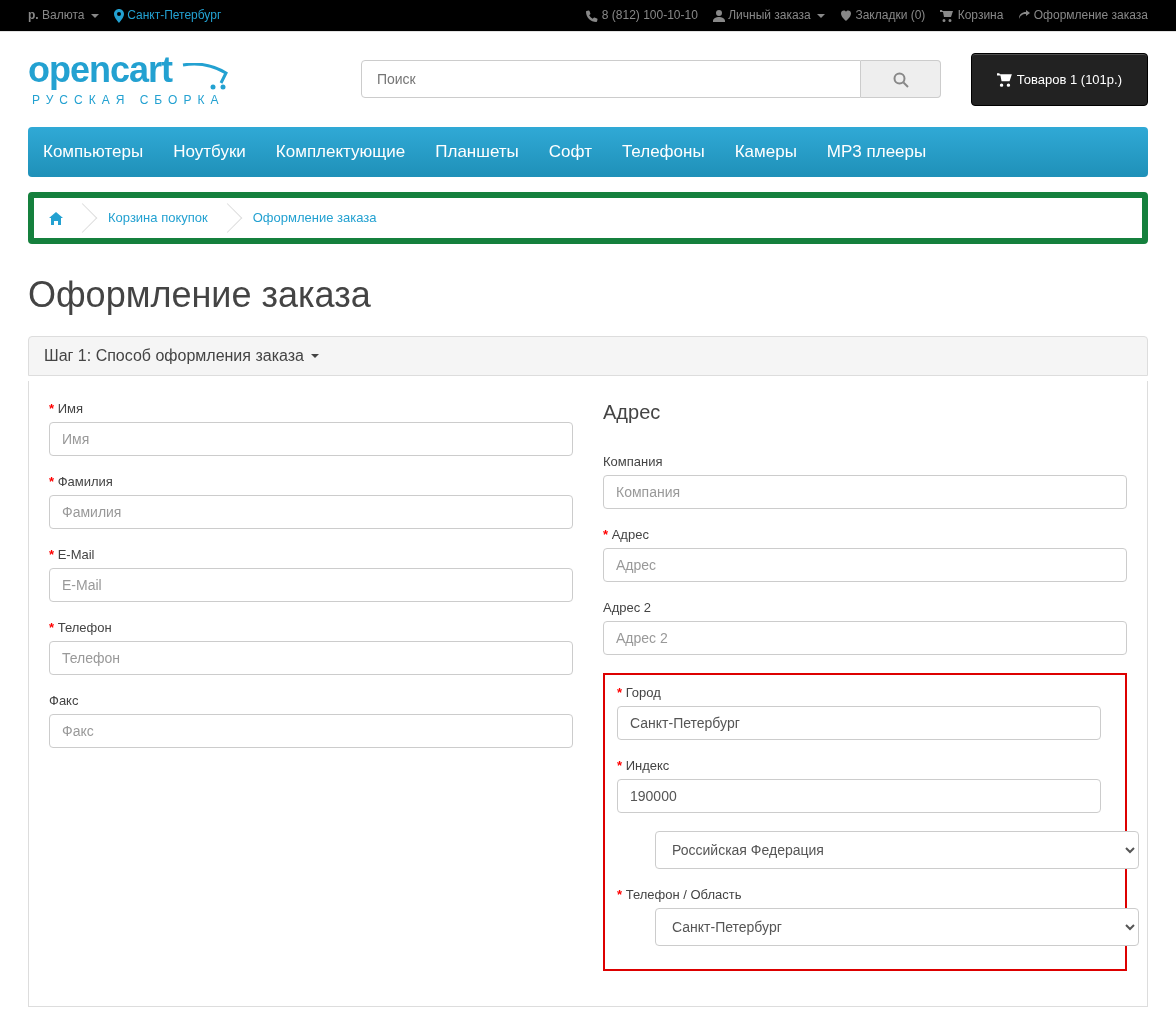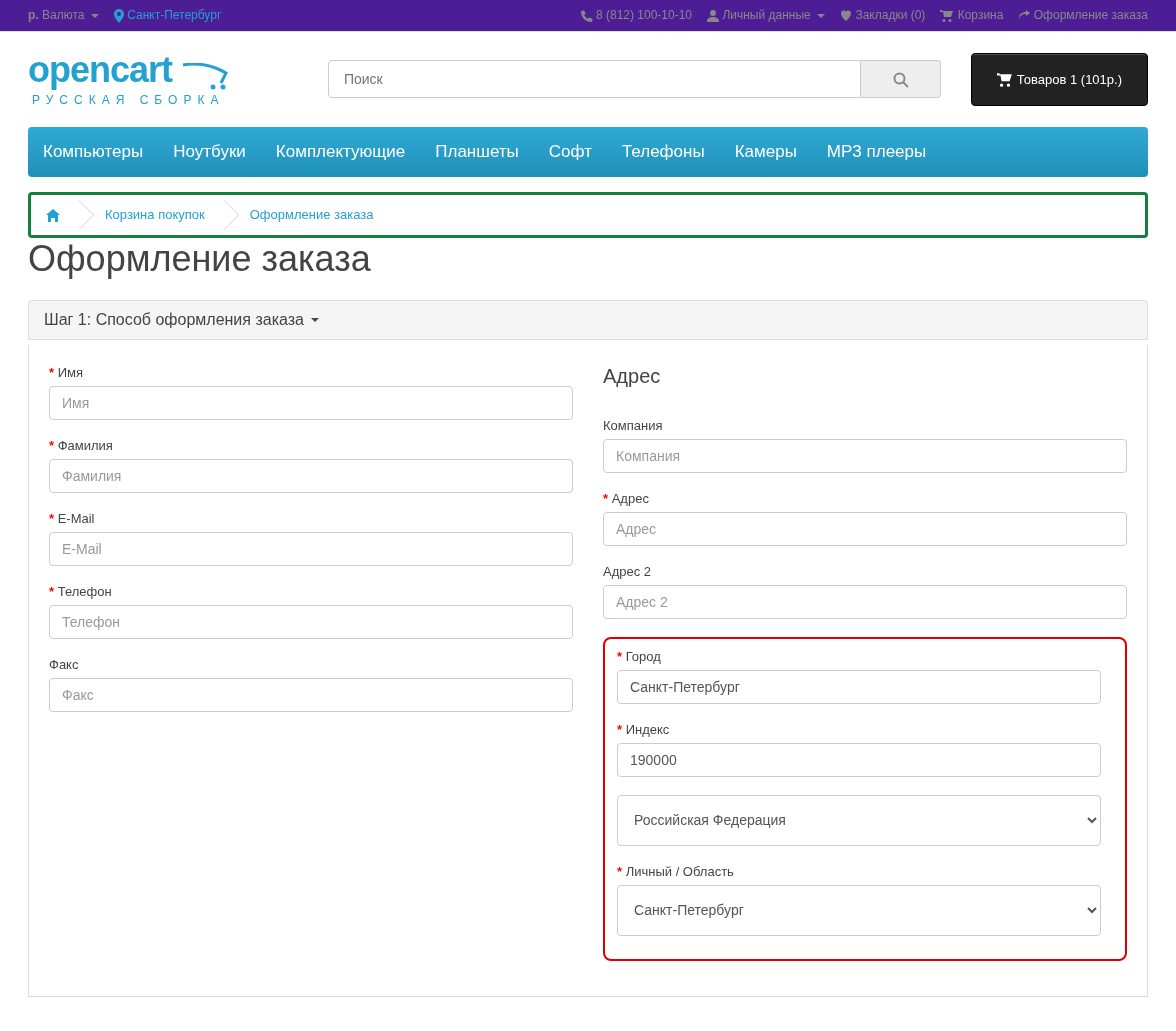--- a/index.html
+++ b/index.html
@@ -1,45 +1,45 @@
 <!DOCTYPE html>
 <html><head>
 <meta charset="utf-8">
 <style>
 * { box-sizing: border-box; margin: 0; padding: 0; }
 body { font-family: -apple-system, BlinkMacSystemFont, "Segoe UI", Arial, sans-serif; font-size: 14px; color: #444; background: #fff; }
 a { text-decoration: none; color: #23a1d1; }
 
-.top-bar { background: #4c1d95; border-bottom: 1px solid #e2e2e2; padding: 8px 0; font-size: 12px; }
+.top-bar { background: #000000; border-bottom: 1px solid #e2e2e2; padding: 8px 0; font-size: 12px; }
 .container { max-width: 1150px; margin: 0 auto; padding: 0 15px; }
 .top-bar .container { display: flex; justify-content: space-between; align-items: center; }
 .top-left, .top-right { display: flex; gap: 15px; align-items: center; }
 .top-bar .drop { color: #888; cursor: pointer; }
 .top-bar .city { color: #23a1d1; cursor: pointer; }
 .top-bar a { color: #888; }
 .caret-down { display: inline-block; margin-left: 3px; border-left: 4px solid transparent; border-right: 4px solid transparent; border-top: 4px solid currentColor; vertical-align: middle; }
 
 .header-row { padding: 20px 0; }
 .header-row .container { display: flex; align-items: center; gap: 30px; }
 .logo { color: #23a1d1; }
 .logo-main { font-size: 36px; font-weight: 700; letter-spacing: -1px; line-height: 1; }
 .logo-sub { font-size: 12px; letter-spacing: 6px; text-transform: uppercase; margin-left: 4px; }
 .logo-cart-icon { display: inline-block; margin-left: 5px; }
 
-.search-wrap { flex: 1; display: flex; margin-left: 67px; }
+.search-wrap { flex: 1; display: flex; margin-left: 100px; }
 .search-input { flex: 1; padding: 10px 15px; font-size: 14px; border: 1px solid #ccc; border-radius: 4px 0 0 4px; color: #555; }
 .search-btn { width: 80px; background: #eee; border: 1px solid #ccc; border-left: none; border-radius: 0 4px 4px 0; color: #888; cursor: pointer; font-size: 14px; }
 
 .cart-btn { background: #222; border: 1px solid #000; color: #fff; padding: 18px 25px; border-radius: 4px; cursor: pointer; font-size: 13px; box-shadow: inset 0 1px 0 rgba(255,255,255,.2); }
 
 .main-nav { background: #229ac8; background: linear-gradient(#30a9d6, #1f90b8); border-radius: 4px; margin-bottom: 15px; }
 .main-nav ul { list-style: none; display: flex; }
 .main-nav li { padding: 15px 15px; color: #fff; cursor: pointer; font-size: 17px; }
 
-.breadcrumb { background: #fff; border: 3px solid #15803d; border-radius: 4px; padding: 0; display: flex; align-items: stretch; }
+.breadcrumb { background: #fff; border: 6px solid #15803d; border-radius: 4px; padding: 0; display: flex; align-items: stretch; margin-bottom: 30px; }
 .breadcrumb li { list-style: none; position: relative; padding: 12px 20px 12px 25px; font-size: 13px; }
 .breadcrumb li:first-child { padding-left: 15px; }
 .breadcrumb li::after { content: ""; position: absolute; right: -10px; top: 50%; transform: translateY(-50%) rotate(45deg); width: 20px; height: 20px; border-top: 1px solid #ddd; border-right: 1px solid #ddd; }
 .breadcrumb li:last-child::after { display: none; }
 .breadcrumb a { color: #23a1d1; }
 .breadcrumb .home { color: #23a1d1; }
 
 h1 { font-size: 36px; font-weight: 400; color: #444; margin-bottom: 20px; }
 
 .panel-heading { background: #f5f5f5; border: 1px solid #ddd; border-radius: 4px 4px 0 0; padding: 10px 15px; font-size: 16px; color: #444; cursor: pointer; margin-bottom: 5px; margin-top: 20px; }
@@ -48,23 +48,23 @@
 .panel-body { border: 1px solid #ddd; border-top: none; padding: 20px; }
 .form-row { display: flex; gap: 30px; }
 .form-col { flex: 1; }
 .form-col h3 { font-size: 20px; font-weight: 400; margin-bottom: 20px; padding-bottom: 10px; color: #444; }
 
 .form-group { margin-bottom: 18px; }
 .form-group label { display: block; margin-bottom: 6px; font-size: 13px; color: #444; }
 .req::before { content: "* "; color: #f00; font-weight: bold; }
 .form-control { width: 100%; padding: 8px 12px; font-size: 14px; border: 1px solid #ccc; border-radius: 4px; color: #555; background: #fff; }
 .form-control::placeholder { color: #999; }
-select.form-control { height: 51px; }
-
-.highlight-box { border: 2px solid #d00; padding: 10px 24px 5px 12px; margin-bottom: 15px; border-radius: 8px; }
+select.form-control { height: 38px; margin-left: 38px; }
+
+.highlight-box { border: 2px solid #d00; padding: 10px 24px 5px 12px; margin-bottom: 15px; border-radius: 0; }
 
 svg { vertical-align: middle; }
 </style>
 </head>
 <body>
 
 <div class="top-bar">
   <div class="container">
     <div class="top-left">
       <span class="drop">
@@ -83,21 +83,21 @@
       <a href="#">
         <svg width="12" height="12" viewBox="0 0 12 12">
             <path fill="currentColor" d="M11 8.5l-2.5-1c-.3-.1-.6 0-.8.2l-1 1c-1.5-.8-2.7-2-3.5-3.5l1-1c.2-.2.3-.5.2-.8L3.5 1C3.3.6 3 .4 2.6.5L.5 1C.2 1.1 0 1.4 0 1.7 0 7.4 4.6 12 10.3 12c.3 0 .6-.2.7-.5l.5-2.1c.1-.4-.1-.7-.5-.9z"></path>
           </svg>
         <span>8 (812) 100-10-10</span>
       </a>
       <a href="#">
         <svg width="12" height="12" viewBox="0 0 12 12">
             <path fill="currentColor" d="M6 6a3 3 0 100-6 3 3 0 000 6zm0 1c-2.5 0-6 1.3-6 3.8V12h12v-1.2C12 8.3 8.5 7 6 7z"></path>
           </svg>
-        <span>Личный данные</span>
+        <span>Личный заказа</span>
         <span class="caret-down"></span>
       </a>
       <a href="#">
         <svg width="12" height="12" viewBox="0 0 12 12">
             <path fill="currentColor" d="M6 11S1 7 1 3.5C1 1.6 2.3.5 3.8.5 4.8.5 5.6 1 6 1.8 6.4 1 7.2.5 8.2.5 9.7.5 11 1.6 11 3.5 11 7 6 11 6 11z"></path>
           </svg>
         <span>Закладки (0)</span>
       </a>
       <a href="#">
         <svg width="14" height="12" viewBox="0 0 14 12">
@@ -227,21 +227,21 @@
           <div class="form-group">
             <label class="req">Индекс</label>
             <input class="form-control" value="190000" style="">
           </div>
           <div class="form-group">
             <select class="form-control">
               <option>Российская Федерация</option>
             </select>
           </div>
           <div class="form-group">
-            <label class="req">Личный / Область</label>
+            <label class="req">Телефон / Область</label>
             <select class="form-control">
               <option>Санкт-Петербург</option>
             </select>
           </div>
         </div>
       </div>
     </div>
 
   </div>
 </div>

